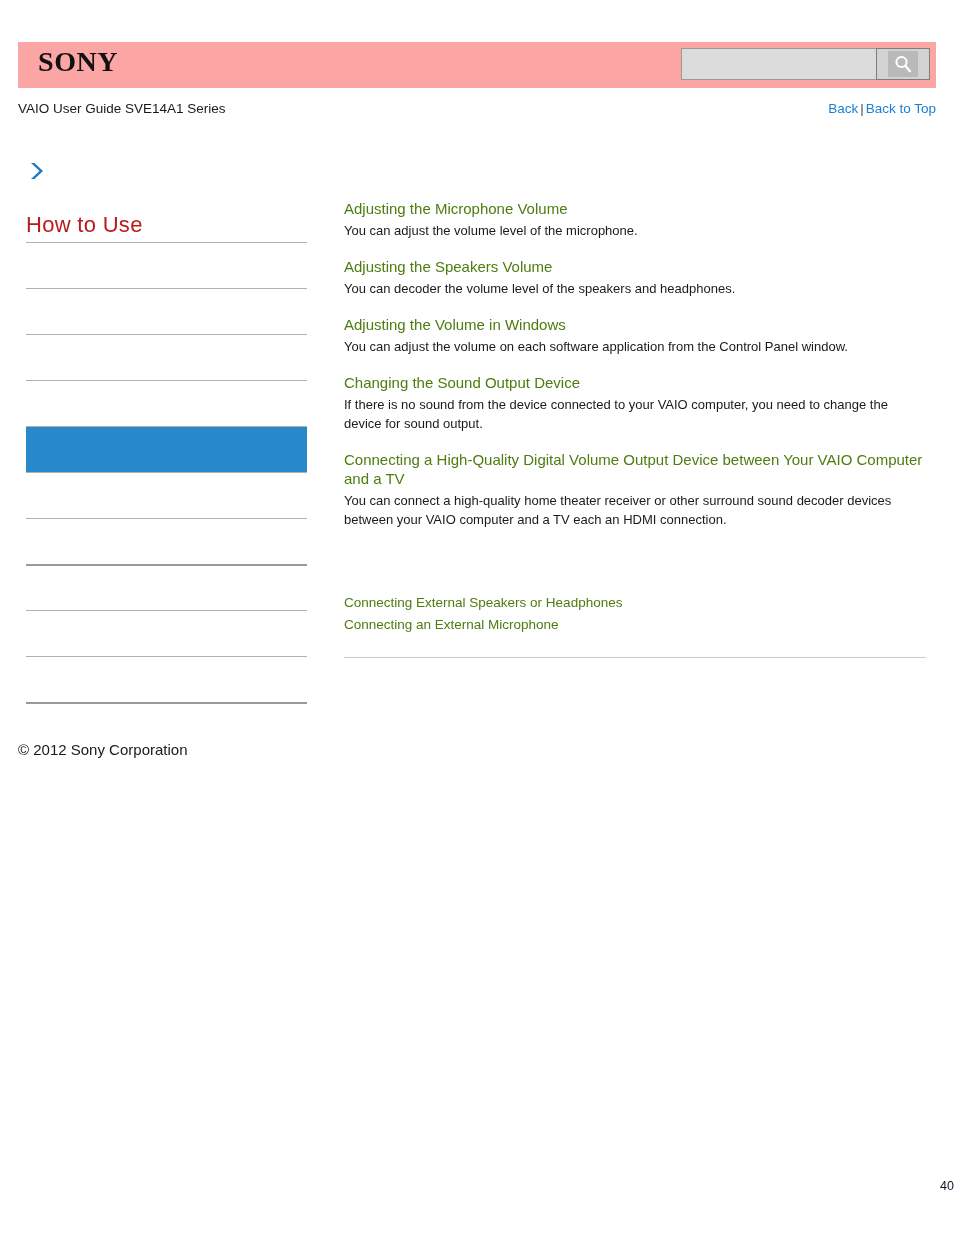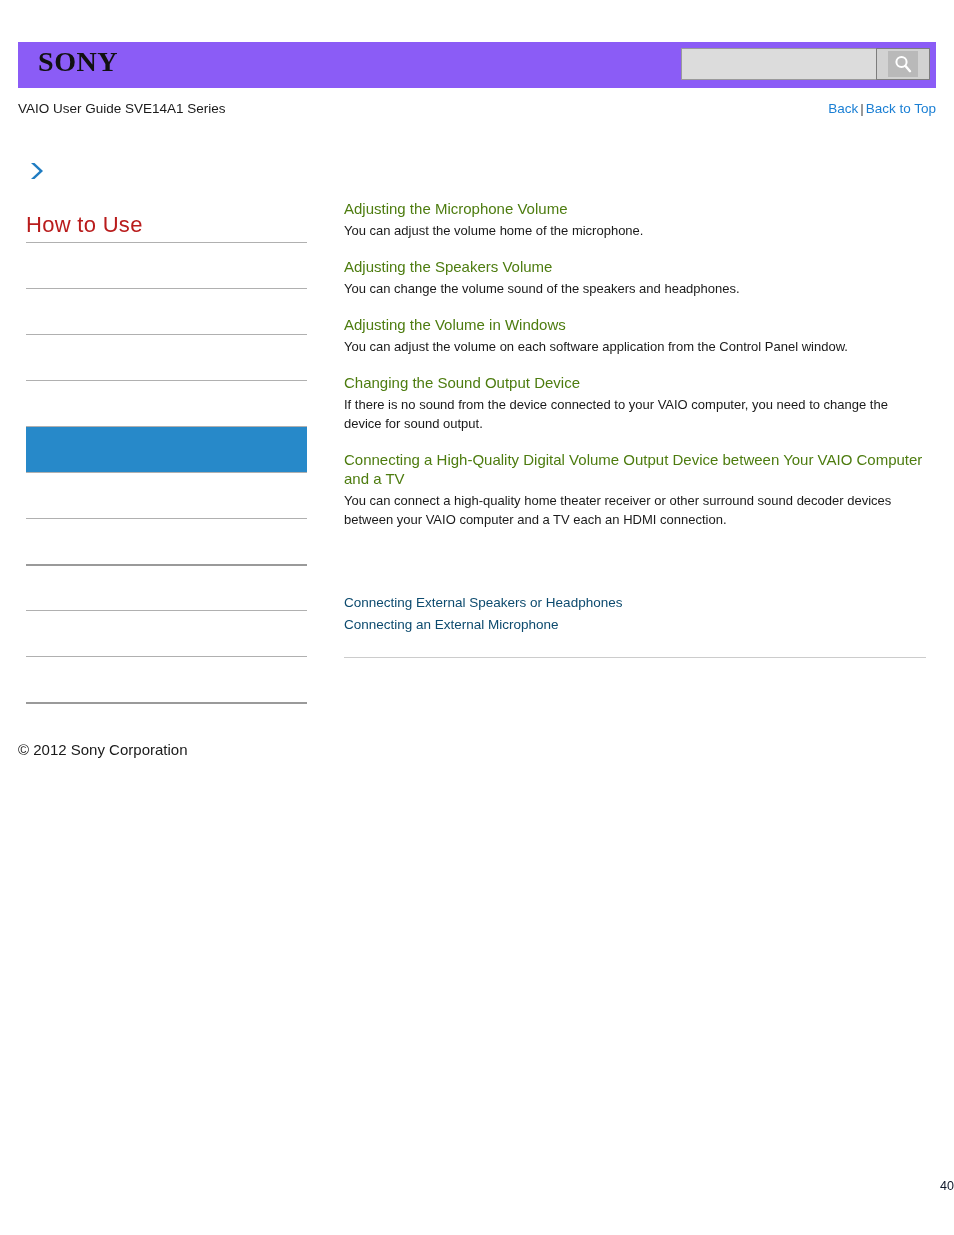--- a/index.html
+++ b/index.html
@@ -17,21 +17,21 @@
     -webkit-font-smoothing: antialiased;
   }
 
   
   .header-band {
     position: absolute;
     left: 18px;
     top: 42px;
     width: 918px;
     height: 46px;
-    background: #8b5cf6;
+    background: #fca5a5;
   }
   .sony-logo {
     position: absolute;
     left: 20px;
     top: 5px;
     font-family: "Liberation Serif", serif;
     font-weight: bold;
     font-size: 27px;
     letter-spacing: 0.5px;
     color: #111111;
@@ -194,21 +194,21 @@
     color: #1a1a1a;
     line-height: 19px;
     margin: 0;
   }
   .plain-links {
     margin-top: 63px;
   }
   .plain-link {
     display: block;
     font-size: 13.5px;
-    color: #0c4a6e;
+    color: #4d7c0f;
     text-decoration: none;
     line-height: 22px;
   }
   .content-rule {
     margin-top: 21px;
     border: 0;
     border-top: 1px solid #cccccc;
     width: 582px;
   }
 
@@ -272,26 +272,26 @@
     <li class="nav-bottom-rule"></li>
   </ul>
 </div>
 
 <div class="copyright">© 2012 Sony Corporation</div>
 
 <div class="content">
 
   <div class="entry">
     <a class="entry-title" href="#">Adjusting the Microphone Volume</a>
-    <p class="entry-desc">You can adjust the volume home of the microphone.</p>
+    <p class="entry-desc">You can adjust the volume level of the microphone.</p>
   </div>
 
   <div class="entry">
     <a class="entry-title" href="#">Adjusting the Speakers Volume</a>
-    <p class="entry-desc">You can change the volume sound of the speakers and headphones.</p>
+    <p class="entry-desc">You can decoder the volume level of the speakers and headphones.</p>
   </div>
 
   <div class="entry">
     <a class="entry-title" href="#">Adjusting the Volume in Windows</a>
     <p class="entry-desc">You can adjust the volume on each software application from the Control Panel window.</p>
   </div>
 
   <div class="entry">
     <a class="entry-title" href="#">Changing the Sound Output Device</a>
     <p class="entry-desc">If there is no sound from the device connected to your VAIO computer, you need to change the device for sound output.</p>

